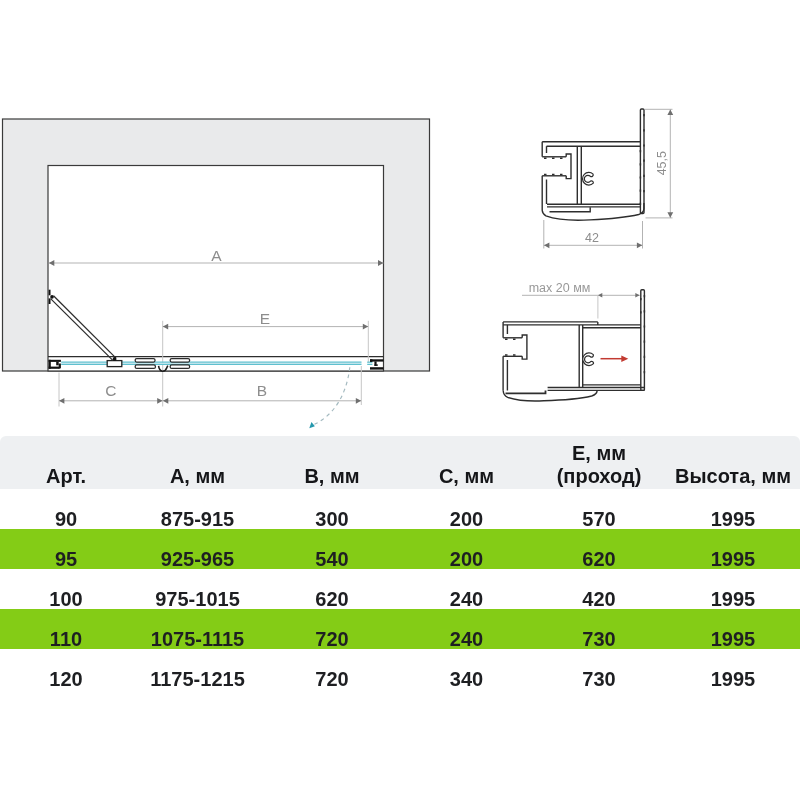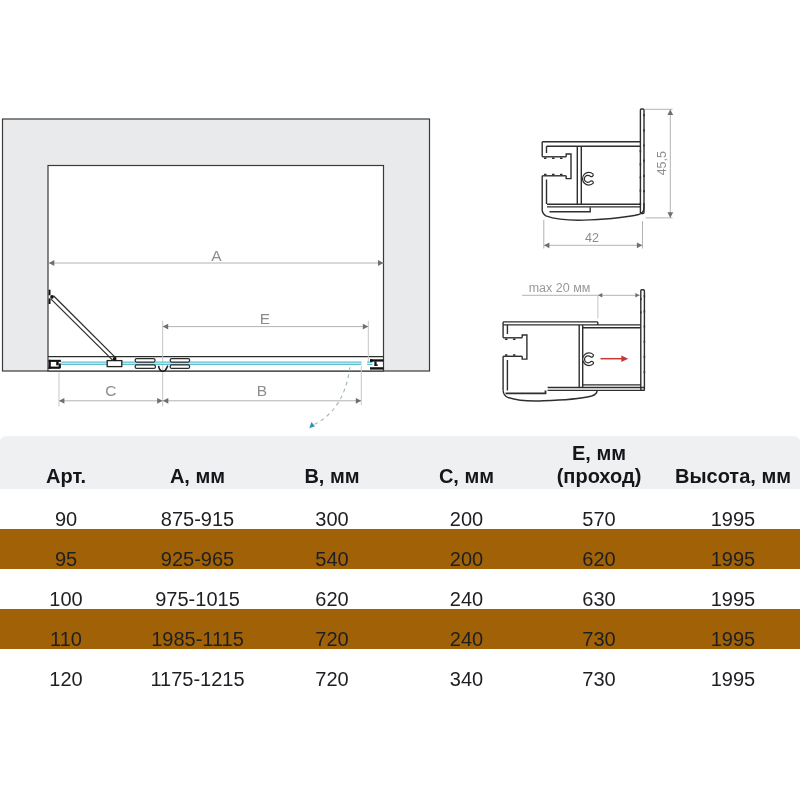--- a/index.html
+++ b/index.html
@@ -4,22 +4,22 @@
 <style>
   html,body{margin:0;padding:0;background:#fff;width:800px;height:800px;
     font-family:"Liberation Sans", sans-serif;}
   #stage{position:relative;width:800px;height:800px;overflow:hidden;}
   svg text{font-family:"Liberation Sans", sans-serif;}
   .tbl{position:absolute;left:0;top:436px;width:800px;}
   .trow{display:flex;align-items:flex-end;color:#1e1f22;font-size:20px;}
   .trow > div{position:relative;top:1.6px;}
   .thead > div{top:-1.2px;}
   .thead{height:53px;background:#eef0f2;font-weight:600;border-radius:6px 6px 0 0;color:#151619;}
-  .tr{height:40px;}
-  .alt{background:#a16207;}
+  .tr{height:40px;font-weight:bold;}
+  .alt{background:#84cc16;}
   .c1{width:132px;text-align:center;}
   .c2{width:131px;text-align:center;}
   .c3{width:138px;text-align:center;}
   .c4{width:131px;text-align:center;margin-top:13px;}
   .c5{width:134px;text-align:center;}
   .c6{width:134px;text-align:center;margin-top:12px;}
 </style>
 </head>
 <body>
 <div id="stage">
@@ -267,27 +267,27 @@
     <div class="c4">200</div>
         <div class="c5">620</div>
         <div class="c6">1995</div>
   </div>
 
   <div class="trow tr">
     <div class="c1">100</div>
         <div class="c2">975-1015</div>
         <div class="c3">620</div>
     <div class="c4">240</div>
-        <div class="c5">630</div>
+        <div class="c5">420</div>
         <div class="c6">1995</div>
   </div>
 
   <div class="trow tr alt">
     <div class="c1">110</div>
-        <div class="c2">1985-1115</div>
+        <div class="c2">1075-1115</div>
         <div class="c3">720</div>
     <div class="c4">240</div>
         <div class="c5">730</div>
         <div class="c6">1995</div>
   </div>
 
   <div class="trow tr">
     <div class="c1">120</div>
         <div class="c2">1175-1215</div>
         <div class="c3">720</div>

